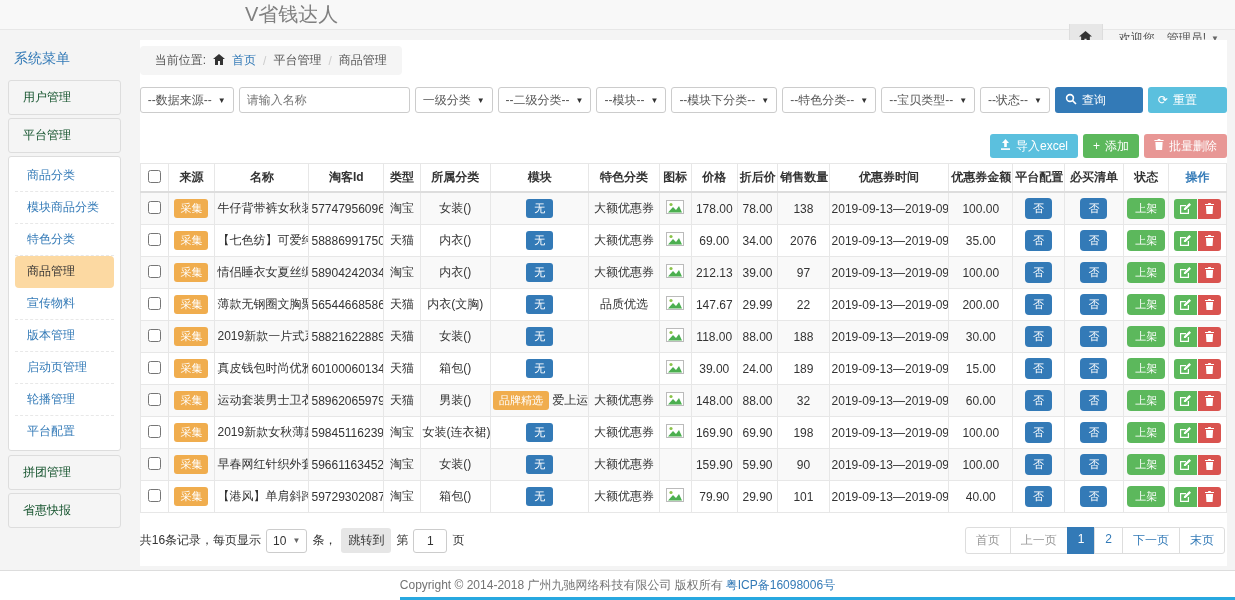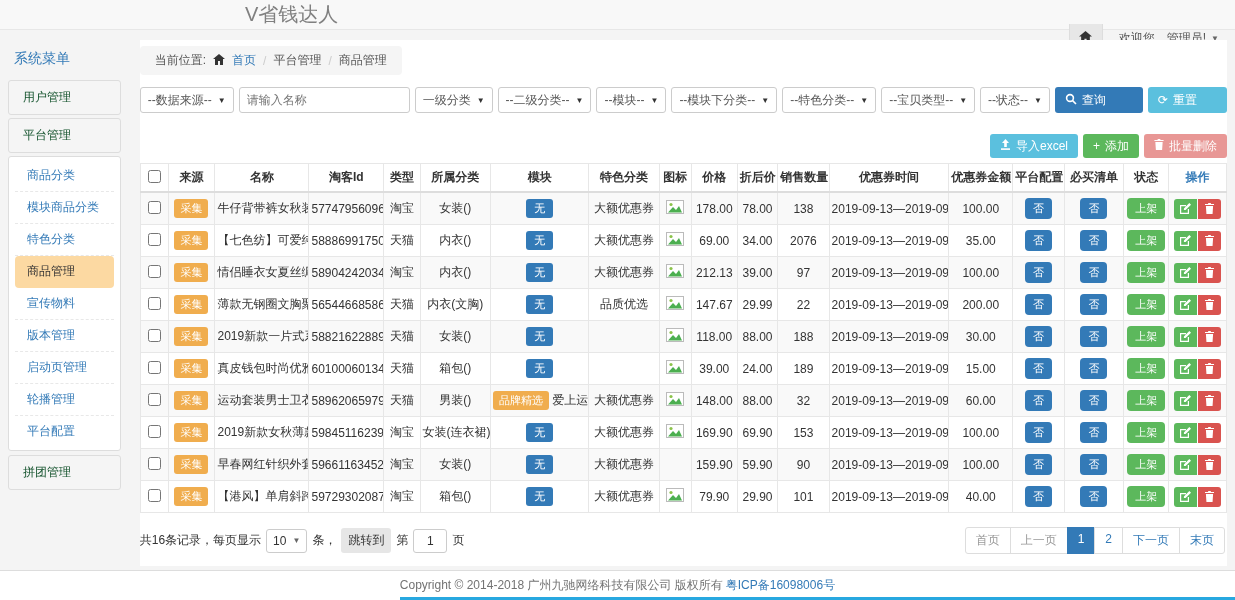--- a/index.html
+++ b/index.html
@@ -132,20 +132,21 @@
           <div class="menu-sub-item">模块商品分类</div>
           <div class="menu-sub-item">特色分类</div>
           <div class="menu-sub-item active">商品管理</div>
           <div class="menu-sub-item">宣传物料</div>
           <div class="menu-sub-item">版本管理</div>
           <div class="menu-sub-item">启动页管理</div>
           <div class="menu-sub-item">轮播管理</div>
           <div class="menu-sub-item">平台配置</div>
         </div>
         <div class="menu-header">拼团管理</div>
+        <div class="menu-header">省惠快报</div>
       </div>
   </aside>
 
   <main class="content">
     <div class="breadcrumb">
       <span>当前位置:</span>
       <span>
         <svg width="12" height="11" viewBox="0 0 12 11">
             <path d="M6 0 L12 5 H10 V11 H7 V7 H5 V11 H2 V5 H0 Z" fill="#333"></path>
           </svg>
@@ -520,21 +521,21 @@
             <td>女装(连衣裙)</td>
             <td><span class="badge-blue">无</span></td>
             <td>大额优惠券</td>
             <td><span><svg width="18" height="14" viewBox="0 0 18 14">
                   <rect x="0.5" y="0.5" width="17" height="13" fill="#fff" stroke="#bbb"></rect>
                   <circle cx="5" cy="4.5" r="1.6" fill="#8bc34a"></circle>
                   <path d="M2 12.5 L7 7 L10 10 L13 6 L16 12.5 Z" fill="#4caf50"></path>
                 </svg></span></td>
             <td>169.90</td>
             <td>69.90</td>
-            <td>153</td>
+            <td>198</td>
             <td>2019-09-13—2019-09-17</td>
             <td>100.00</td>
             <td><span class="tag-btn">否</span></td>
             <td><span class="tag-btn">否</span></td>
             <td><span class="tag-btn tag-green">上架</span></td>
             <td><span class="op-group">
                 <button class="op-btn op-edit">
                   <svg width="11" height="11" viewBox="0 0 11 11">
                     <path fill="#fff" d="M0 2 h6 v1.2 H1.2 v6.6 H7.8 V6 H9 v5 H0 Z M9.3 0 L11 1.7 L5.6 7.1 H3.9 V5.4 Z"></path>
                   </svg>

